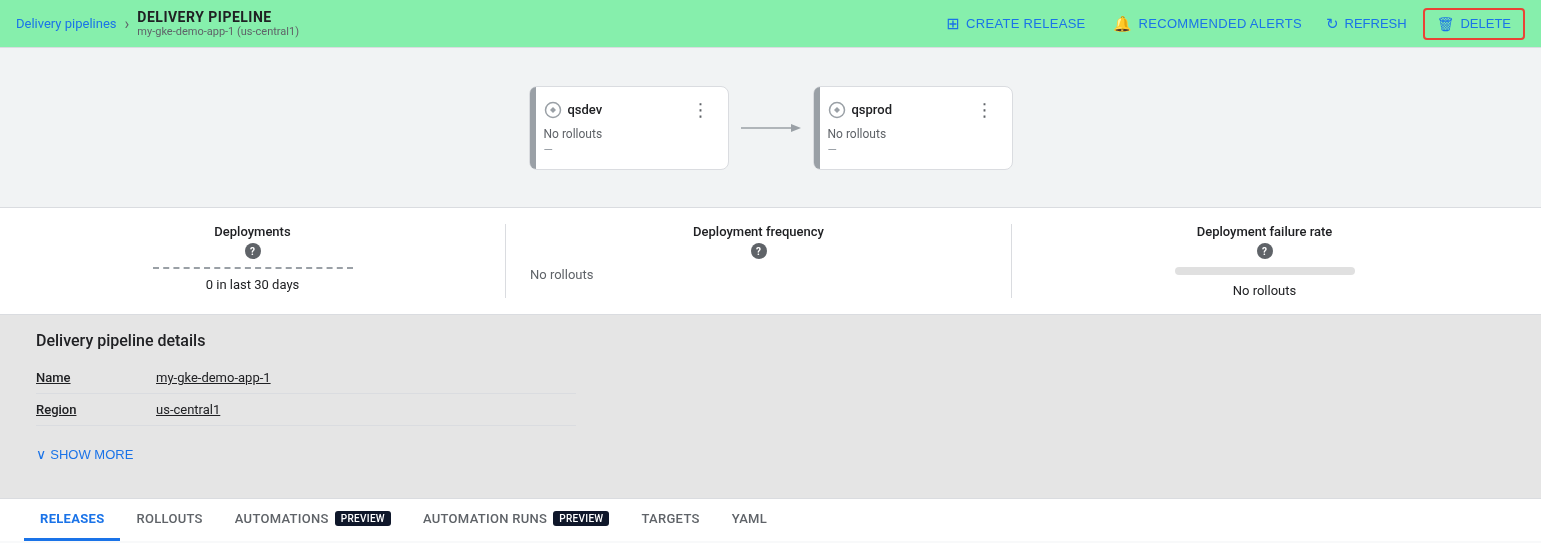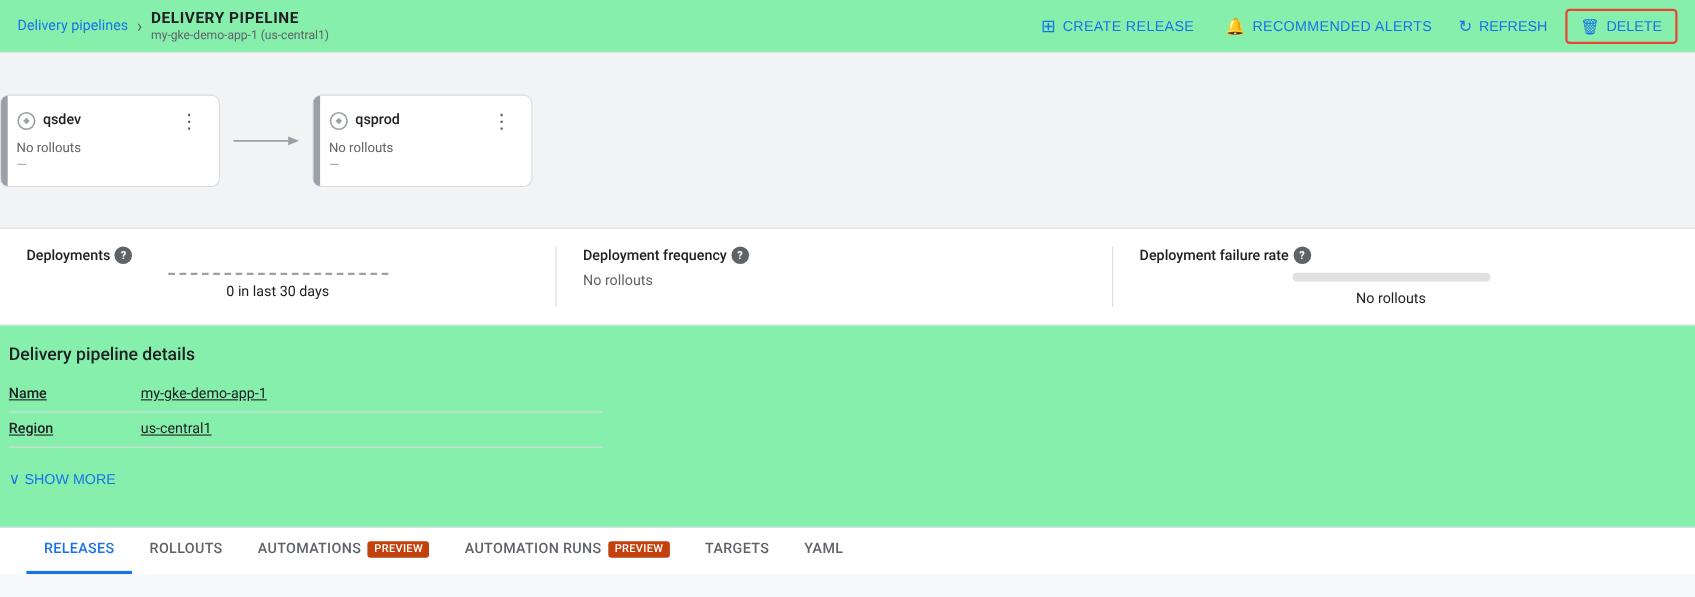--- a/index.html
+++ b/index.html
@@ -96,21 +96,21 @@
       border: 2px solid #ea4335;
       cursor: pointer;
       border-radius: 4px;
     }
 
     
     .pipeline-area {
       background: #f1f3f4;
       padding: 32px 0;
       display: flex;
-      justify-content: flex-start;
+      justify-content: center;
       align-items: center;
       min-height: 160px;
       border-bottom: 1px solid #dadce0;
     }
     .pipeline-nodes {
       display: flex;
       align-items: center;
       gap: 0;
     }
     .pipeline-node {
@@ -196,20 +196,21 @@
       border-right: none;
       margin-right: 0;
     }
     .metric-label {
       display: flex;
       align-items: center;
       gap: 4px;
       font-size: 13px;
       font-weight: 500;
       margin-bottom: 8px;
+      flex-direction: column;
     }
     .metric-value {
       display: flex;
       align-items: center;
       gap: 8px;
       font-size: 13px;
       color: #5f6368;
     }
     .metric-bar-container {
       display: flex;
@@ -237,22 +238,22 @@
       border-radius: 50%;
       background: #5f6368;
       color: #fff;
       font-size: 10px;
       font-weight: bold;
       cursor: pointer;
     }
 
     
     .details-section {
-      background: #86efac;
-      padding: 16px 8px;
+      background: #e5e5e5;
+      padding: 16px 36px;
     }
     .details-title {
       font-size: 16px;
       font-weight: 500;
       margin-bottom: 12px;
     }
     .details-table {
       width: 540px;
       border-collapse: collapse;
       margin-bottom: 16px;
@@ -305,23 +306,24 @@
       cursor: pointer;
       border-bottom: 3px solid transparent;
       text-transform: uppercase;
       display: flex;
       align-items: center;
       gap: 6px;
     }
     .tab-item.active {
       color: #1a73e8;
       border-bottom: 3px solid #1a73e8;
+      font-weight: bold;
     }
     .preview-badge {
-      background: #c2410c;
+      background: #0f172a;
       color: #fff;
       font-size: 10px;
       font-weight: 500;
       padding: 2px 6px;
       border-radius: 3px;
       letter-spacing: 0.3px;
     }
   </style>
 </head>
 <body>

